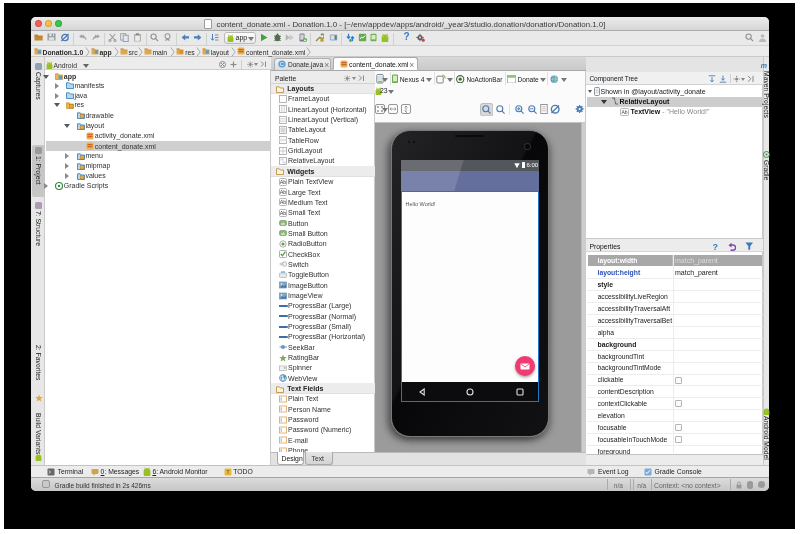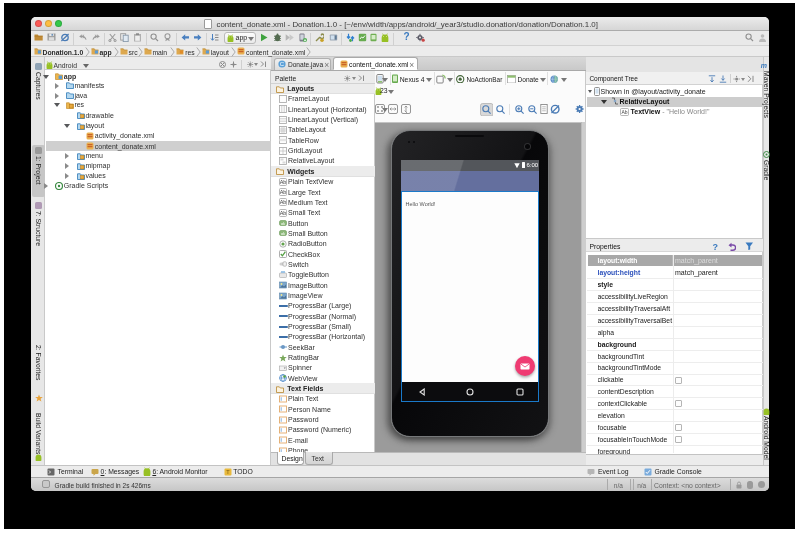--- a/index.html
+++ b/index.html
@@ -8,21 +8,21 @@
 .tri-r{width:0;height:0;border-top:3px solid transparent;border-bottom:3px solid transparent;border-left:4px solid #8a8a8a;}
 .vtext{writing-mode:vertical-rl;white-space:nowrap;font-size:6.8px;color:#222;}
 </style></head><body>
 <div style="left:4px;top:3px;width:791px;height:526px;background:#000;"></div>
 <div style="left:31px;top:17px;width:738px;height:474px;background:#ececec;border-radius:5px;overflow:hidden;box-shadow:0 8px 24px rgba(0,0,0,0.55);"></div>
 <div style="left:31px;top:17px;width:738px;height:14px;background:linear-gradient(#ebebeb,#d6d6d6);border-bottom:1px solid #ababab;border-radius:5px 5px 0 0;"></div>
 <div style="left:34.5px;top:20px;width:7px;height:7px;background:#fc5b57;border-radius:50%;border:0.5px solid rgba(0,0,0,0.15);"></div>
 <div style="left:44.7px;top:20px;width:7px;height:7px;background:#fdbe41;border-radius:50%;border:0.5px solid rgba(0,0,0,0.15);"></div>
 <div style="left:54.9px;top:20px;width:7px;height:7px;background:#34c84a;border-radius:50%;border:0.5px solid rgba(0,0,0,0.15);"></div>
 <div style="left:204px;top:18.5px;width:8px;height:10px;background:#fff;border:1px solid #9a9a9a;border-radius:1px;"></div>
-<div style="left:216.5px;top:20px;font-size:7.9px;line-height:9.5px;color:#3a3a3a;white-space:nowrap;">content_donate.xml - Donation.1.0 - [~/env/width/apps/android/_year3/studio.donation/donation/Donation.1.0]</div>
+<div style="left:216.5px;top:20px;font-size:7.9px;line-height:9.5px;color:#3a3a3a;white-space:nowrap;">content_donate.xml - Donation.1.0 - [~/env/appdev/apps/android/_year3/studio.donation/donation/Donation.1.0]</div>
 <div style="left:31px;top:31px;width:738px;height:14.5px;background:#e9e9e9;border-bottom:1px solid #d2d2d2;"></div>
 <div style="left:33.5px;top:33.0px;width:9px;height:8px;">
     <svg width="9" height="8" viewBox="0 0 9 8">
       <path d="M0.5 1.5 h3.2 l1 1.3 h4 v4.7 h-8.2 z" fill="#c08b37"></path>
       <path d="M0.5 3.2 h8.2" stroke="#a87425" stroke-width="0.6"></path>
     </svg>
   </div>
 <div style="left:46.7px;top:33.0px;width:9px;height:8px;">
     <svg width="9" height="8" viewBox="0 0 9 8">
       <rect x="0.5" y="0.5" width="8" height="7" fill="#9a9a9a"></rect>

